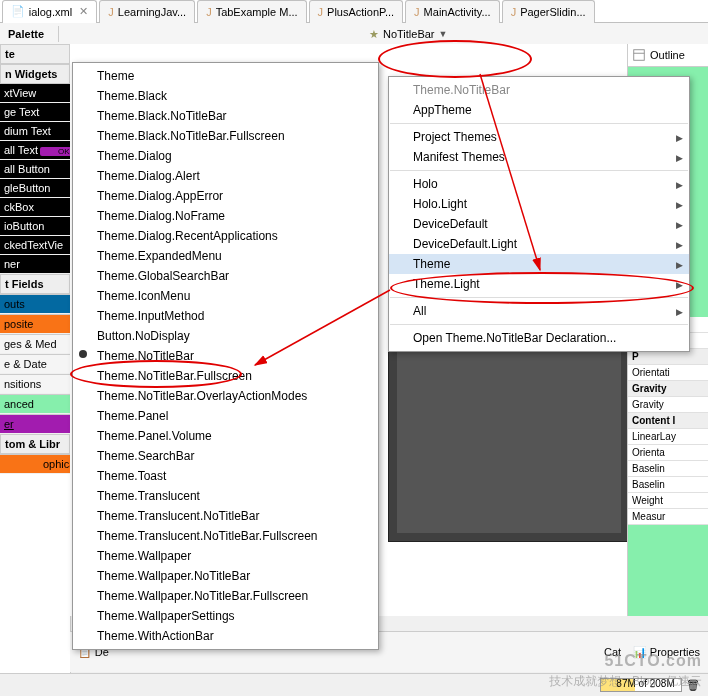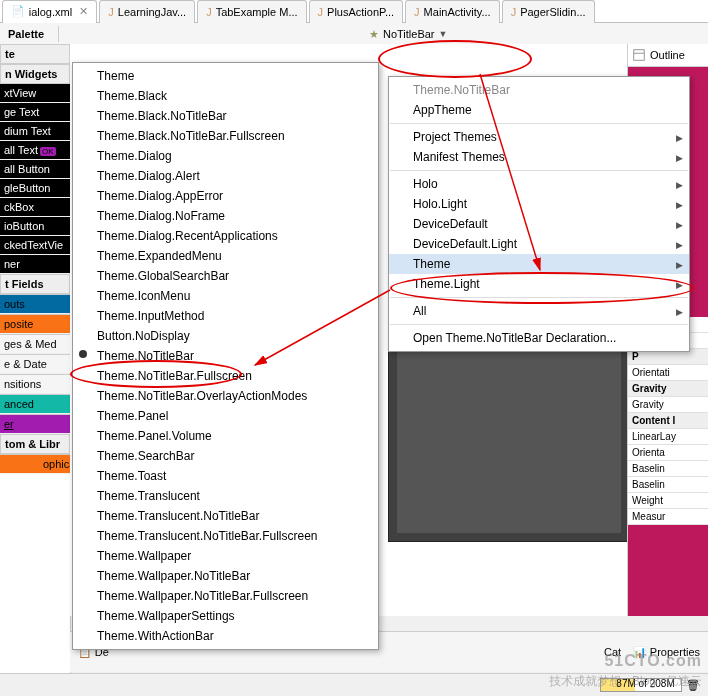--- a/index.html
+++ b/index.html
@@ -10,23 +10,23 @@
 .toolbar{display:flex;align-items:center;height:22px;background:#f5f5f5;border-bottom:1px solid #ddd;padding:0 4px}
 .palette-label{font-weight:bold;margin:0 8px 0 4px}
 .tool-divider{width:1px;height:16px;background:#ccc;margin:0 6px}
 .theme-dropdown{display:flex;align-items:center;gap:4px;padding:1px 4px}
 .star{color:#9a9a60}
 .dd-arrow{font-size:9px;color:#555}
 .left-panel{position:absolute;left:0;top:44px;width:70px;background:#fff;border-right:1px solid #ccc;bottom:0}
 .left-panel .section-header{background:#eee;border:1px solid #ccc;padding:3px 4px;font-weight:bold;overflow:hidden;white-space:nowrap}
 .left-panel .item{padding:3px 4px;overflow:hidden;white-space:nowrap;border-bottom:1px solid #f0f0f0}
 .left-panel .item.dark{background:#000;color:#fff}
-.badge-ok{background:#a21caf;color:#000;font-size:8px;padding:0 2px;border-radius:2px;margin-left:2px}
+.badge-ok{background:#a21caf;color:#000;font-size:8px;padding:0 18px;border-radius:2px;margin-left:2px}
 .main-area{position:absolute;left:70px;top:44px;right:80px;bottom:80px;background:#fff}
-.right-panel{position:absolute;right:0;top:44px;width:80px;bottom:80px;border-left:1px solid #ccc;background:#be185d;overflow:hidden}
+.right-panel{position:absolute;right:0;top:44px;width:80px;bottom:80px;border-left:1px solid #ccc;background:#86efac;overflow:hidden}
 .right-panel .outline{display:flex;align-items:center;gap:4px;padding:4px;border-bottom:1px solid #ccc;background:#fff}
 .right-panel .prop-row{padding:2px 4px;border-bottom:1px solid #e0e0e0;white-space:nowrap;overflow:hidden;font-size:10px;background:#fff}
 .right-panel .prop-row.head{font-weight:bold;background:#eee}
 .bottom-bar{position:absolute;left:70px;right:0;bottom:24px;height:40px;border-top:1px solid #ccc;background:#f5f5f5;display:flex;align-items:center;padding:0 8px;gap:12px;font-size:11px}
 .status-bar{position:absolute;left:0;right:0;bottom:0;height:22px;background:#f0f0f0;border-top:1px solid #ccc;display:flex;align-items:center;justify-content:flex-end;padding:0 8px}
 .memory{display:flex;align-items:center;gap:4px}
 .memory-bar{width:80px;height:12px;border:1px solid #999;background:#fff;position:relative}
 .memory-fill{position:absolute;left:0;top:0;bottom:0;width:42%;background:#ffe27a}
 .memory-text{position:absolute;left:9px;right:0;top:-1px;text-align:center;font-size:10px}
 .popup{position:absolute;background:#fff;border:1px solid #999;box-shadow:2px 2px 6px rgba(0,0,0,.3);padding:3px 0;z-index:10}
@@ -100,21 +100,21 @@
     <div class="item dark">ckBox</div>
     <div class="item dark">ioButton</div>
     <div class="item dark">ckedTextVie</div>
     <div class="item dark">ner</div>
     <div class="section-header">t Fields</div>
     <div class="item" style="background: #0369a1; border-top: 1px solid rgb(204, 204, 204);">outs</div>
     <div class="item" style="background: #f97316; border-top: 1px solid rgb(204, 204, 204);">posite</div>
     <div class="item" style="background: rgb(245, 245, 245); border-top: 1px solid rgb(204, 204, 204);">ges &amp; Med</div>
     <div class="item" style="background: rgb(245, 245, 245); border-top: 1px solid rgb(204, 204, 204);">e &amp; Date</div>
     <div class="item" style="background: rgb(245, 245, 245); border-top: 1px solid rgb(204, 204, 204);">nsitions</div>
-    <div class="item" style="background: #14b8a6; border-top: 1px solid rgb(204, 204, 204);">anced</div>
+    <div class="item" style="background: #86efac; border-top: 1px solid rgb(204, 204, 204);">anced</div>
     <div class="item" style="background: #a21caf; border-top: 1px solid rgb(204, 204, 204); text-decoration: underline;">er</div>
     <div class="section-header">tom &amp; Libr</div>
     <div class="item" style="background: #f97316; border-top: 1px solid rgb(204, 204, 204); padding-left: 43px;">ophical Layou</div>
   </div>
 
 <div class="main-area"></div>
 <div class="preview-device">
     <div class="inner"></div>
   </div>
 

